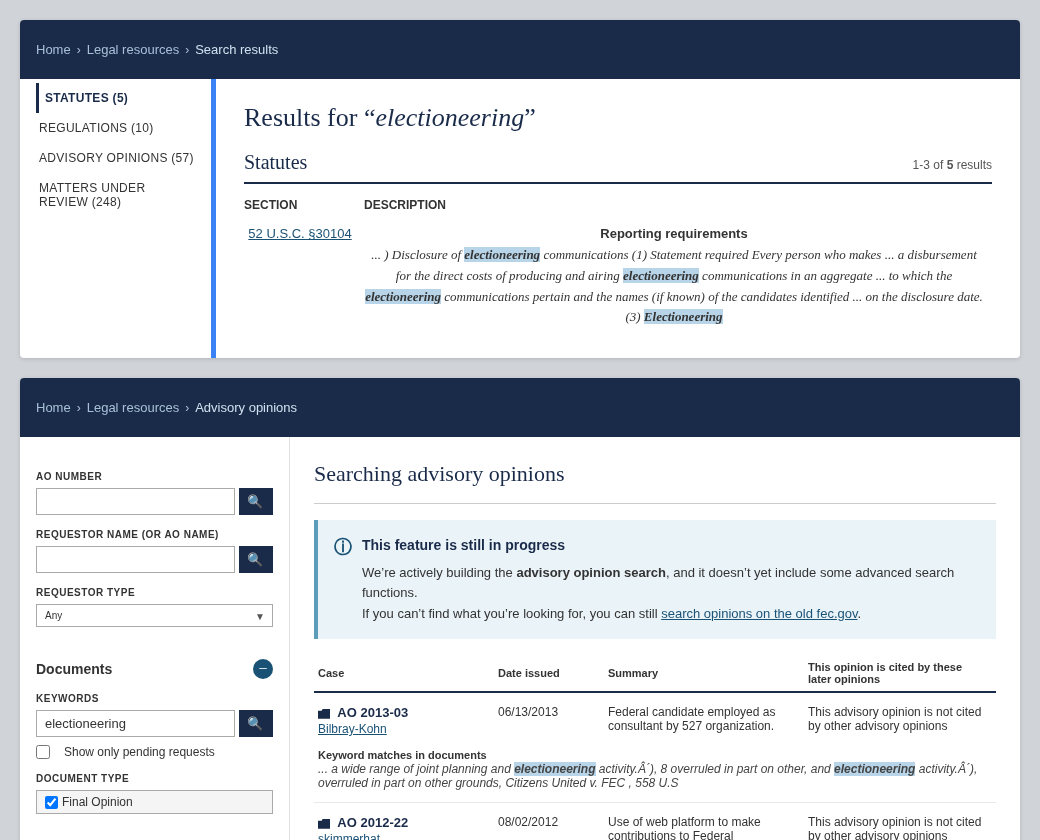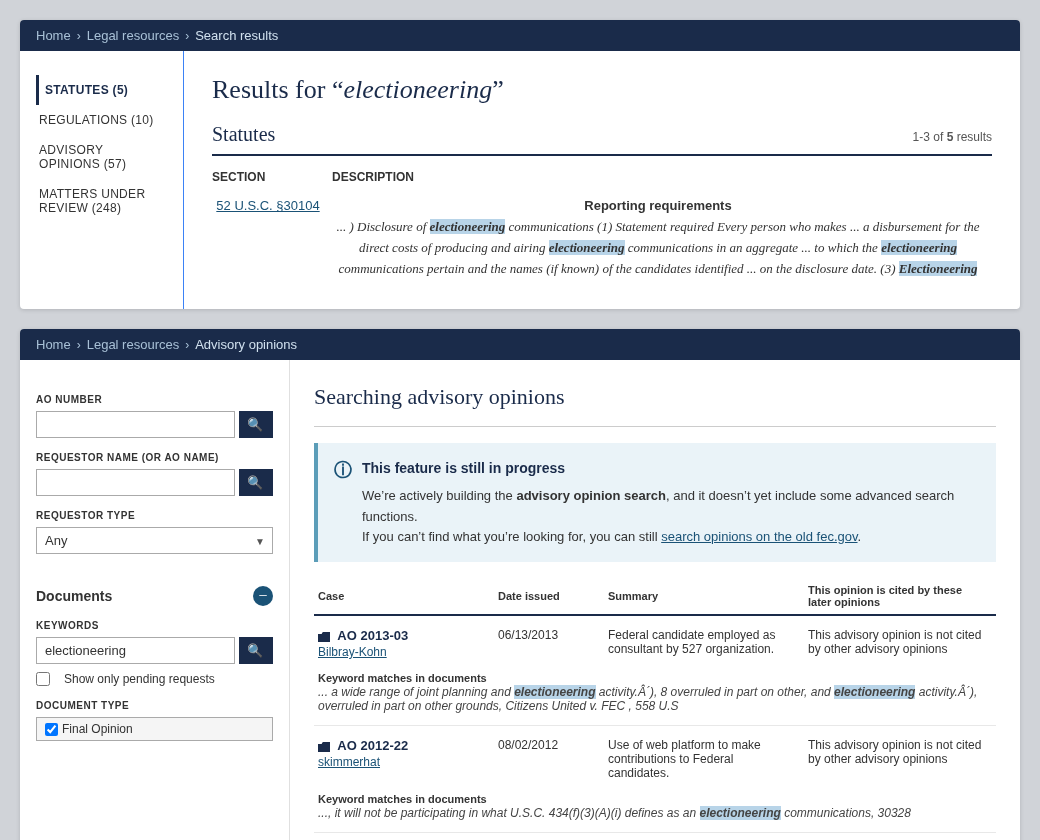--- a/index.html
+++ b/index.html
@@ -15,21 +15,21 @@
       background: white;
       border-radius: 4px;
       overflow: hidden;
       margin-bottom: 20px;
       box-shadow: 0 1px 4px rgba(0,0,0,0.15);
     }
 
     
     .topbar {
       background: #1a2b4a;
-      padding: 8px 16px;
+      padding: 22px 16px;
       display: flex;
       align-items: center;
       gap: 6px;
     }
     .topbar a, .topbar span {
       color: #a8c0d6;
       font-family: Arial, sans-serif;
       font-size: 13px;
       text-decoration: none;
     }
@@ -40,23 +40,23 @@
     .topbar .breadcrumb-current {
       color: #d0e0ee;
     }
 
     
     .panel1-body {
       display: flex;
       padding: 0;
     }
     .sidebar-left {
-      width: 164px;
-      border-right: 1px solid #3b82f6;
-      padding: 24px 16px;
+      width: 196px;
+      border-right: 5px solid #3b82f6;
+      padding: 4px 16px;
       flex-shrink: 0;
     }
     .sidebar-left .nav-item {
       padding: 8px 0;
       font-family: Arial, sans-serif;
       font-size: 12px;
       color: #333;
       cursor: pointer;
       text-transform: uppercase;
       letter-spacing: 0.3px;
@@ -188,21 +188,21 @@
       color: white;
       padding: 6px 9px;
       cursor: pointer;
       font-size: 13px;
     }
     .select-input {
       width: 100%;
       border: 1px solid #aaa;
       padding: 5px 8px;
       font-family: Arial, sans-serif;
-      font-size: 13px;
+      font-size: 10px;
       color: #333;
       background: white;
       appearance: none;
     }
     .select-wrapper {
       position: relative;
     }
     .select-wrapper::after {
       content: '▼';
       position: absolute;

